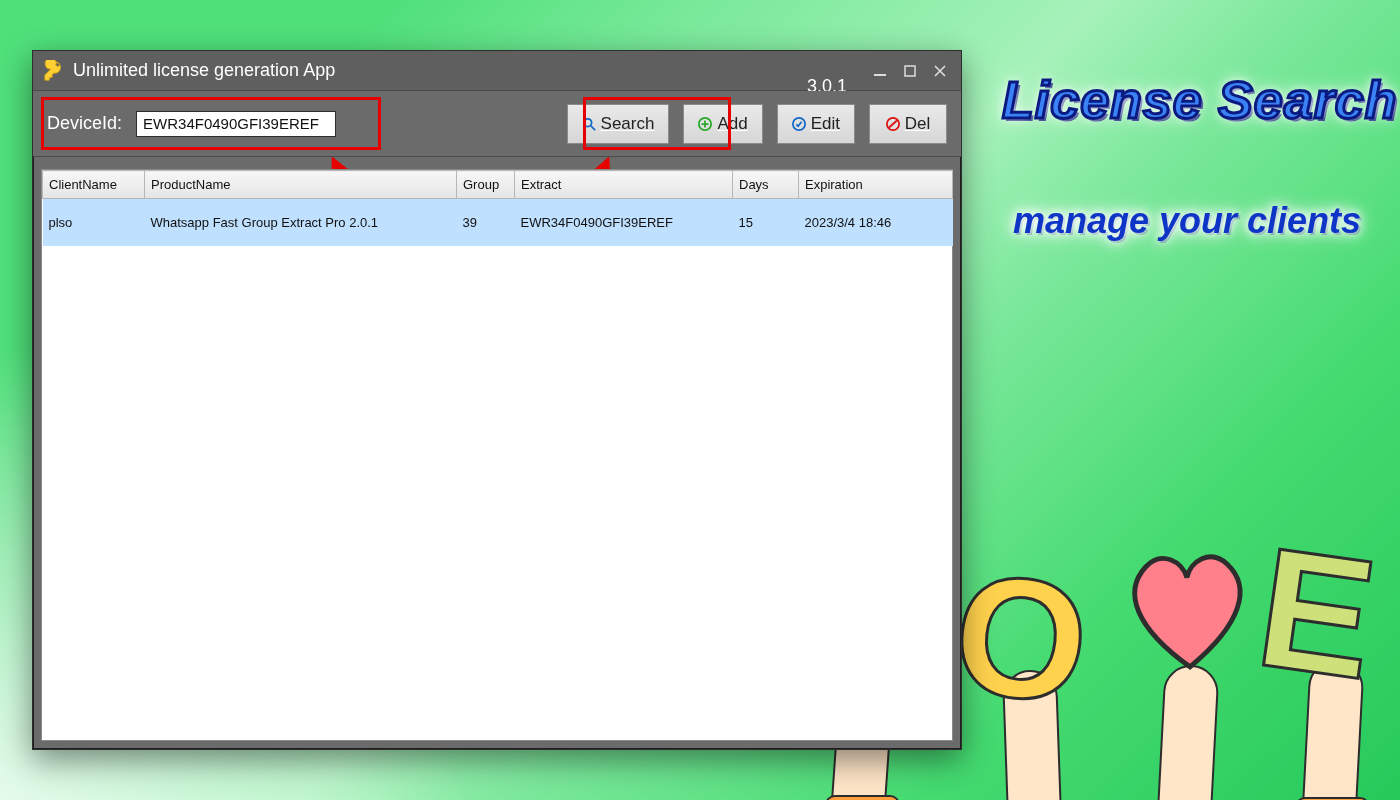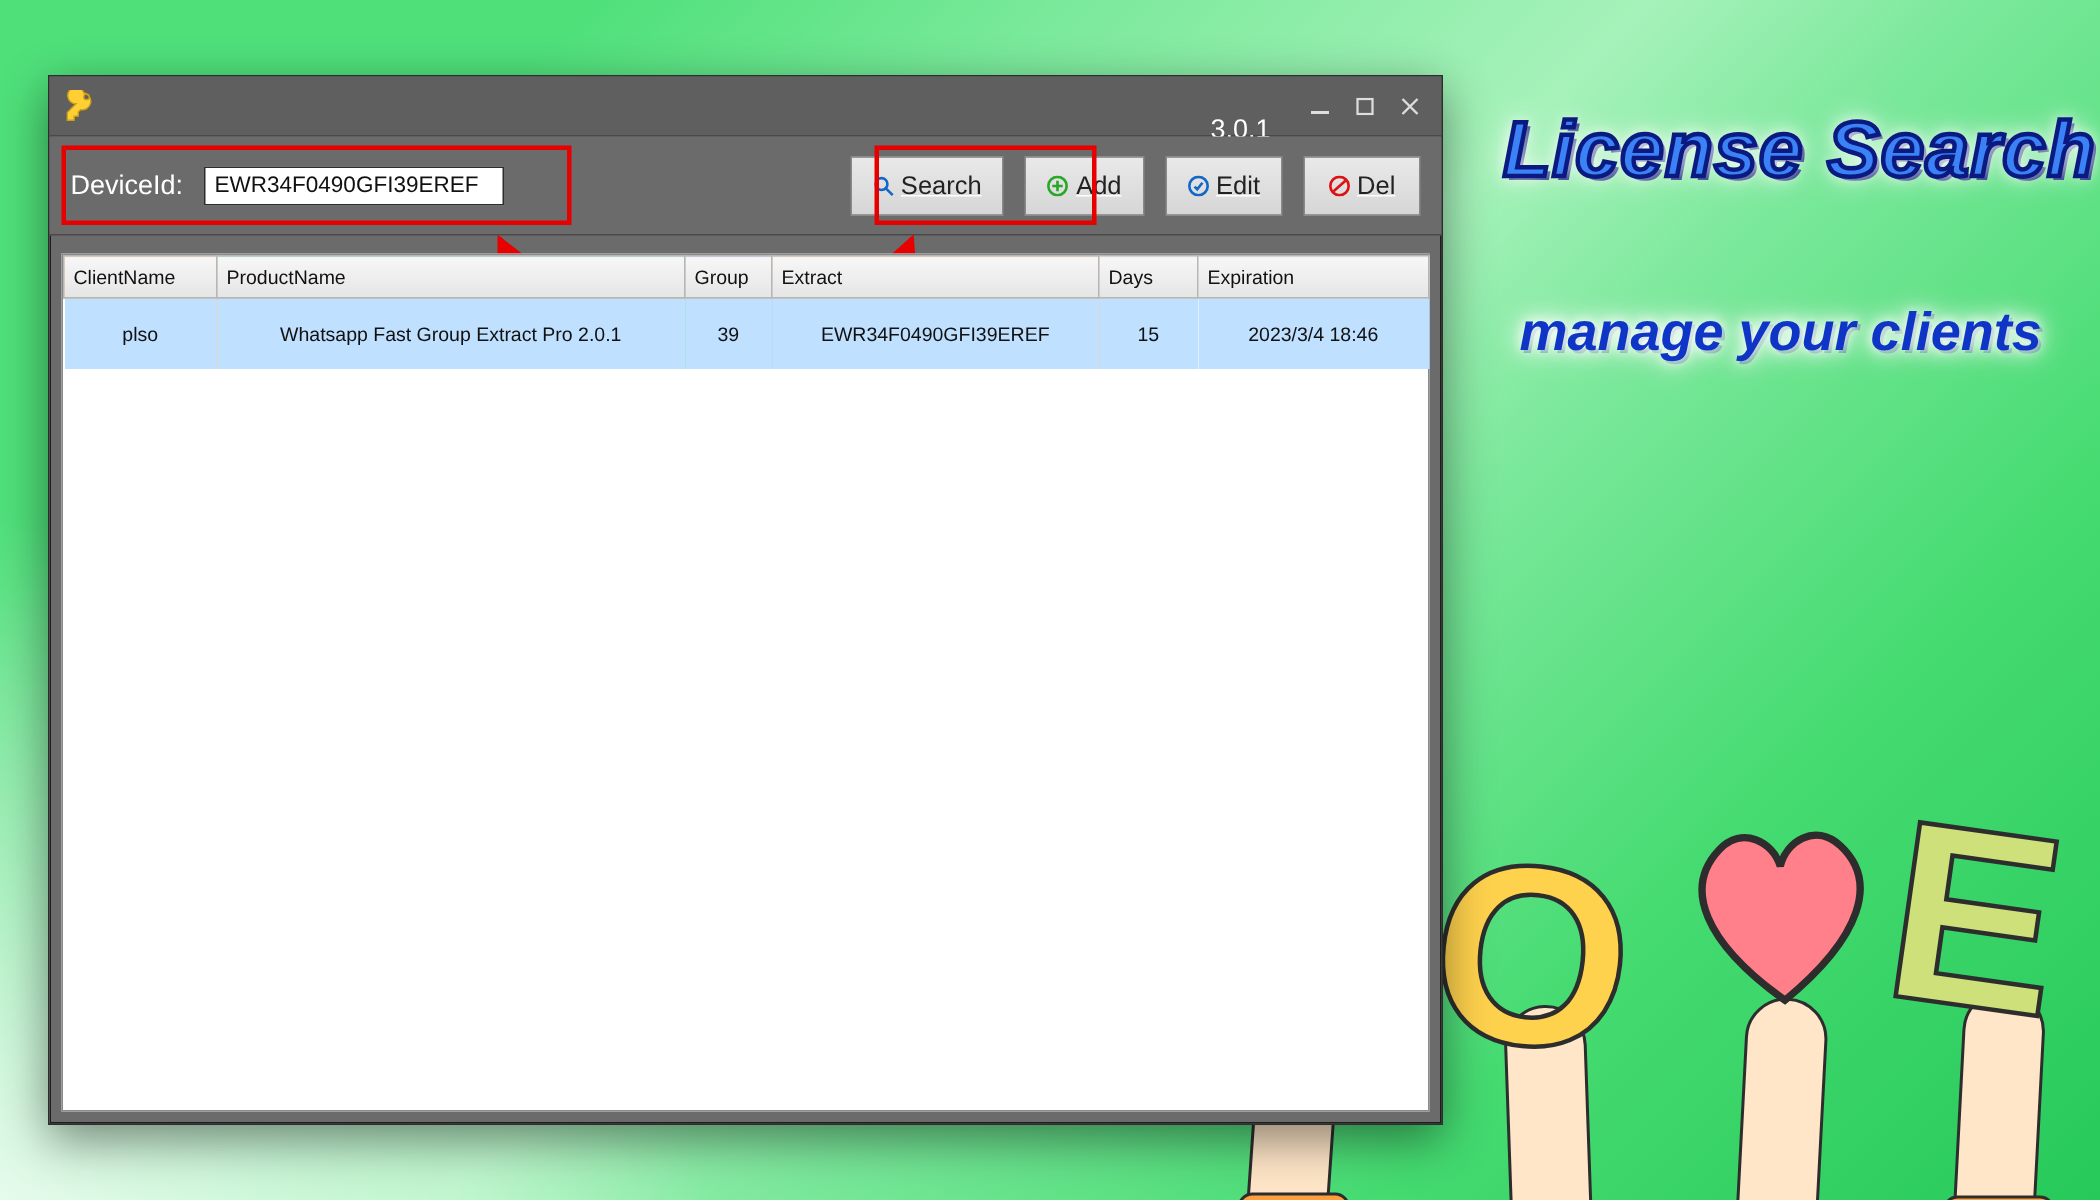--- a/index.html
+++ b/index.html
@@ -100,21 +100,21 @@
   
   .grid{
     position:absolute; left:8px; right:8px; top:118px; bottom:8px; background:#fff;
     border:1px solid #8a8a8a;
   }
   table{ width:100%; border-collapse:collapse; table-layout:fixed; font-size:13px; color:#111; }
   thead th{
     text-align:left; font-weight:400; background:linear-gradient(#f7f7f7,#e5e5e5);
     border:1px solid #b6b6b6; padding:4px 6px; height:28px;
   }
-  tbody td{ padding:16px 6px; border-right:0; height:26px; white-space:nowrap; overflow:hidden; text-overflow:clip;text-align:center;}
+  tbody td{ padding:16px 6px; border-right:0; height:26px; white-space:nowrap; overflow:hidden; text-overflow:clip;}
   tbody tr.selected{ background:#bfe0ff; }
   col.c1{width:102px}col.c2{width:312px}col.c3{width:58px}col.c4{width:218px}col.c5{width:66px}col.c6{width:154px}
 
 </style>
 </head>
 <body>
 
 <div class="bg"></div>
 
 <div class="promo-title">License Search</div>
@@ -138,20 +138,21 @@
 </div>
 
 <div class="win">
 
   <div class="titlebar">
     <span class="key">
       <svg width="22" height="22" viewBox="0 0 24 24">
           <path fill="#ffcf33" stroke="#caa017" stroke-width="1" d="M14 2a6 6 0 1 0-5.65 8L2 16.35V22h5v-3h3v-3l1.65-1.65A6 6 0 0 0 14 2zm2 5a2 2 0 1 1 0-4 2 2 0 0 1 0 4z"></path>
         </svg>
     </span>
+    <span>Unlimited license generation App</span>
     <span class="spacer"></span>
     <span class="ver">3.0.1</span>
     <span class="winbtn">
       <svg width="12" height="12" viewBox="0 0 12 12">
           <rect y="9" width="12" height="2" fill="#ddd"></rect>
         </svg>
     </span>
     <span class="winbtn">
       <svg width="12" height="12" viewBox="0 0 12 12">
           <rect x="1" y="1" width="10" height="10" fill="none" stroke="#ddd" stroke-width="1.5"></rect>

